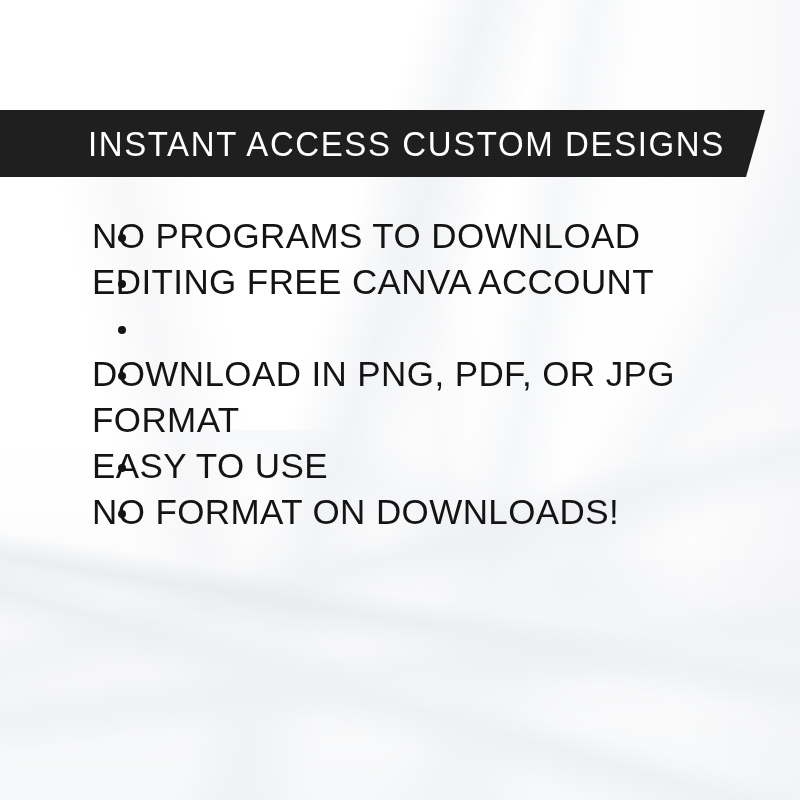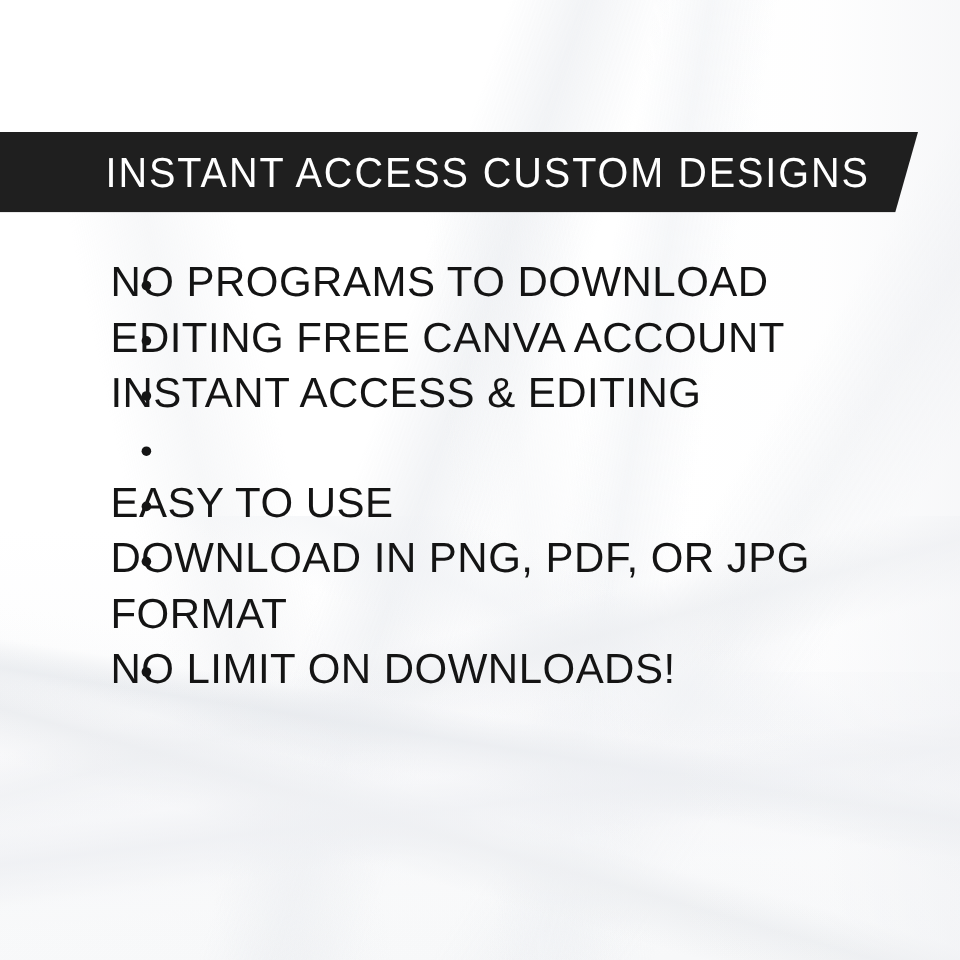--- a/index.html
+++ b/index.html
@@ -157,20 +157,19 @@
   <div class="bg-layer bg-sweep-lower"></div>
   <div class="bg-layer bg-vignette-right"></div>
 
   <div class="banner">
     <div class="banner-title">INSTANT ACCESS CUSTOM DESIGNS</div>
   </div>
 
   <ul class="feature-list" id="feature-list">
       <li class="feature-item"><span class="dot" aria-label="•"></span><span class="text">NO PROGRAMS TO DOWNLOAD</span></li>
       <li class="feature-item"><span class="dot" aria-label="•"></span><span class="text">EDITING FREE CANVA ACCOUNT</span></li>
-      <li class="feature-item"><span class="dot" aria-label="•"></span><span class="text">INSTANT ACCESS &amp; EDITING</span></li>
       <li class="feature-item"><span class="dot" aria-label="•"></span></li>
+      <li class="feature-item has-wrap"><span class="dot" aria-label="•"></span><span class="text">DOWNLOAD IN PNG, PDF, OR JPG</span><span class="wrap-line">FORMAT</span></li>
       <li class="feature-item"><span class="dot" aria-label="•"></span><span class="text">EASY TO USE</span></li>
-      <li class="feature-item has-wrap"><span class="dot" aria-label="•"></span><span class="text">DOWNLOAD IN PNG, PDF, OR JPG</span><span class="wrap-line">FORMAT</span></li>
-      <li class="feature-item"><span class="dot" aria-label="•"></span><span class="text">NO LIMIT ON DOWNLOADS!</span></li>
+      <li class="feature-item"><span class="dot" aria-label="•"></span><span class="text">NO FORMAT ON DOWNLOADS!</span></li>
     </ul>
 
 </div>
 
 </body></html>

